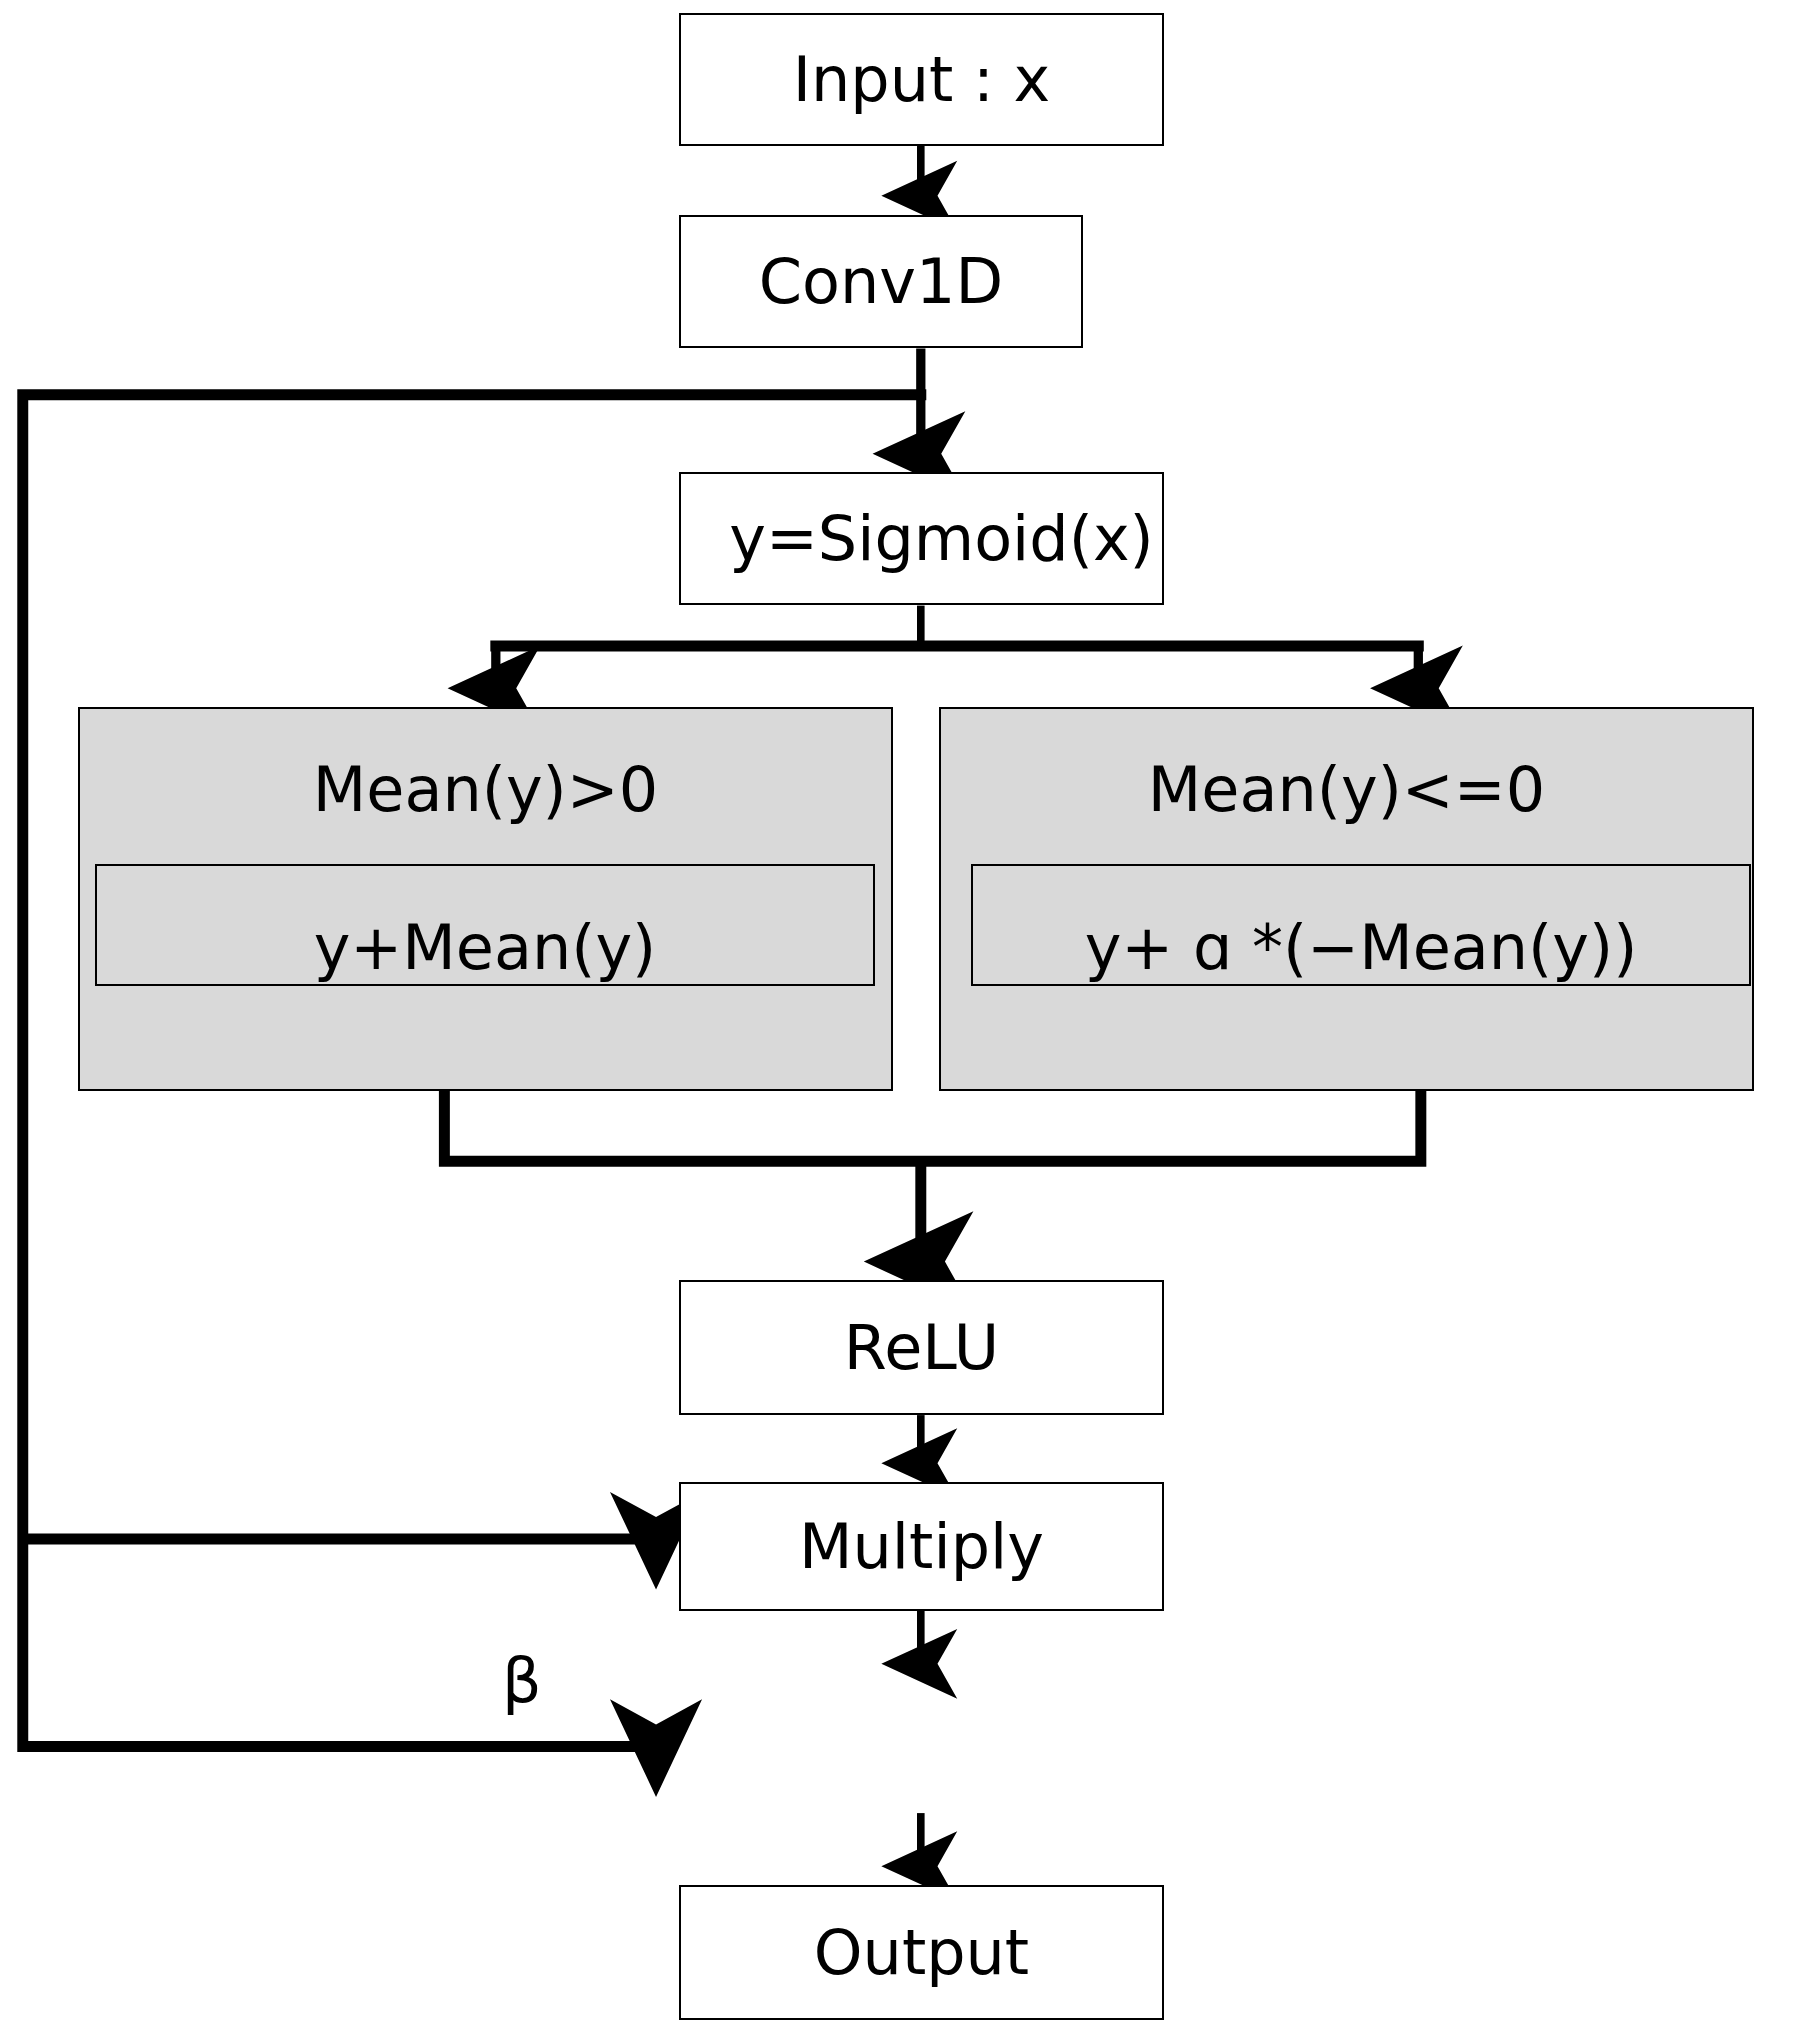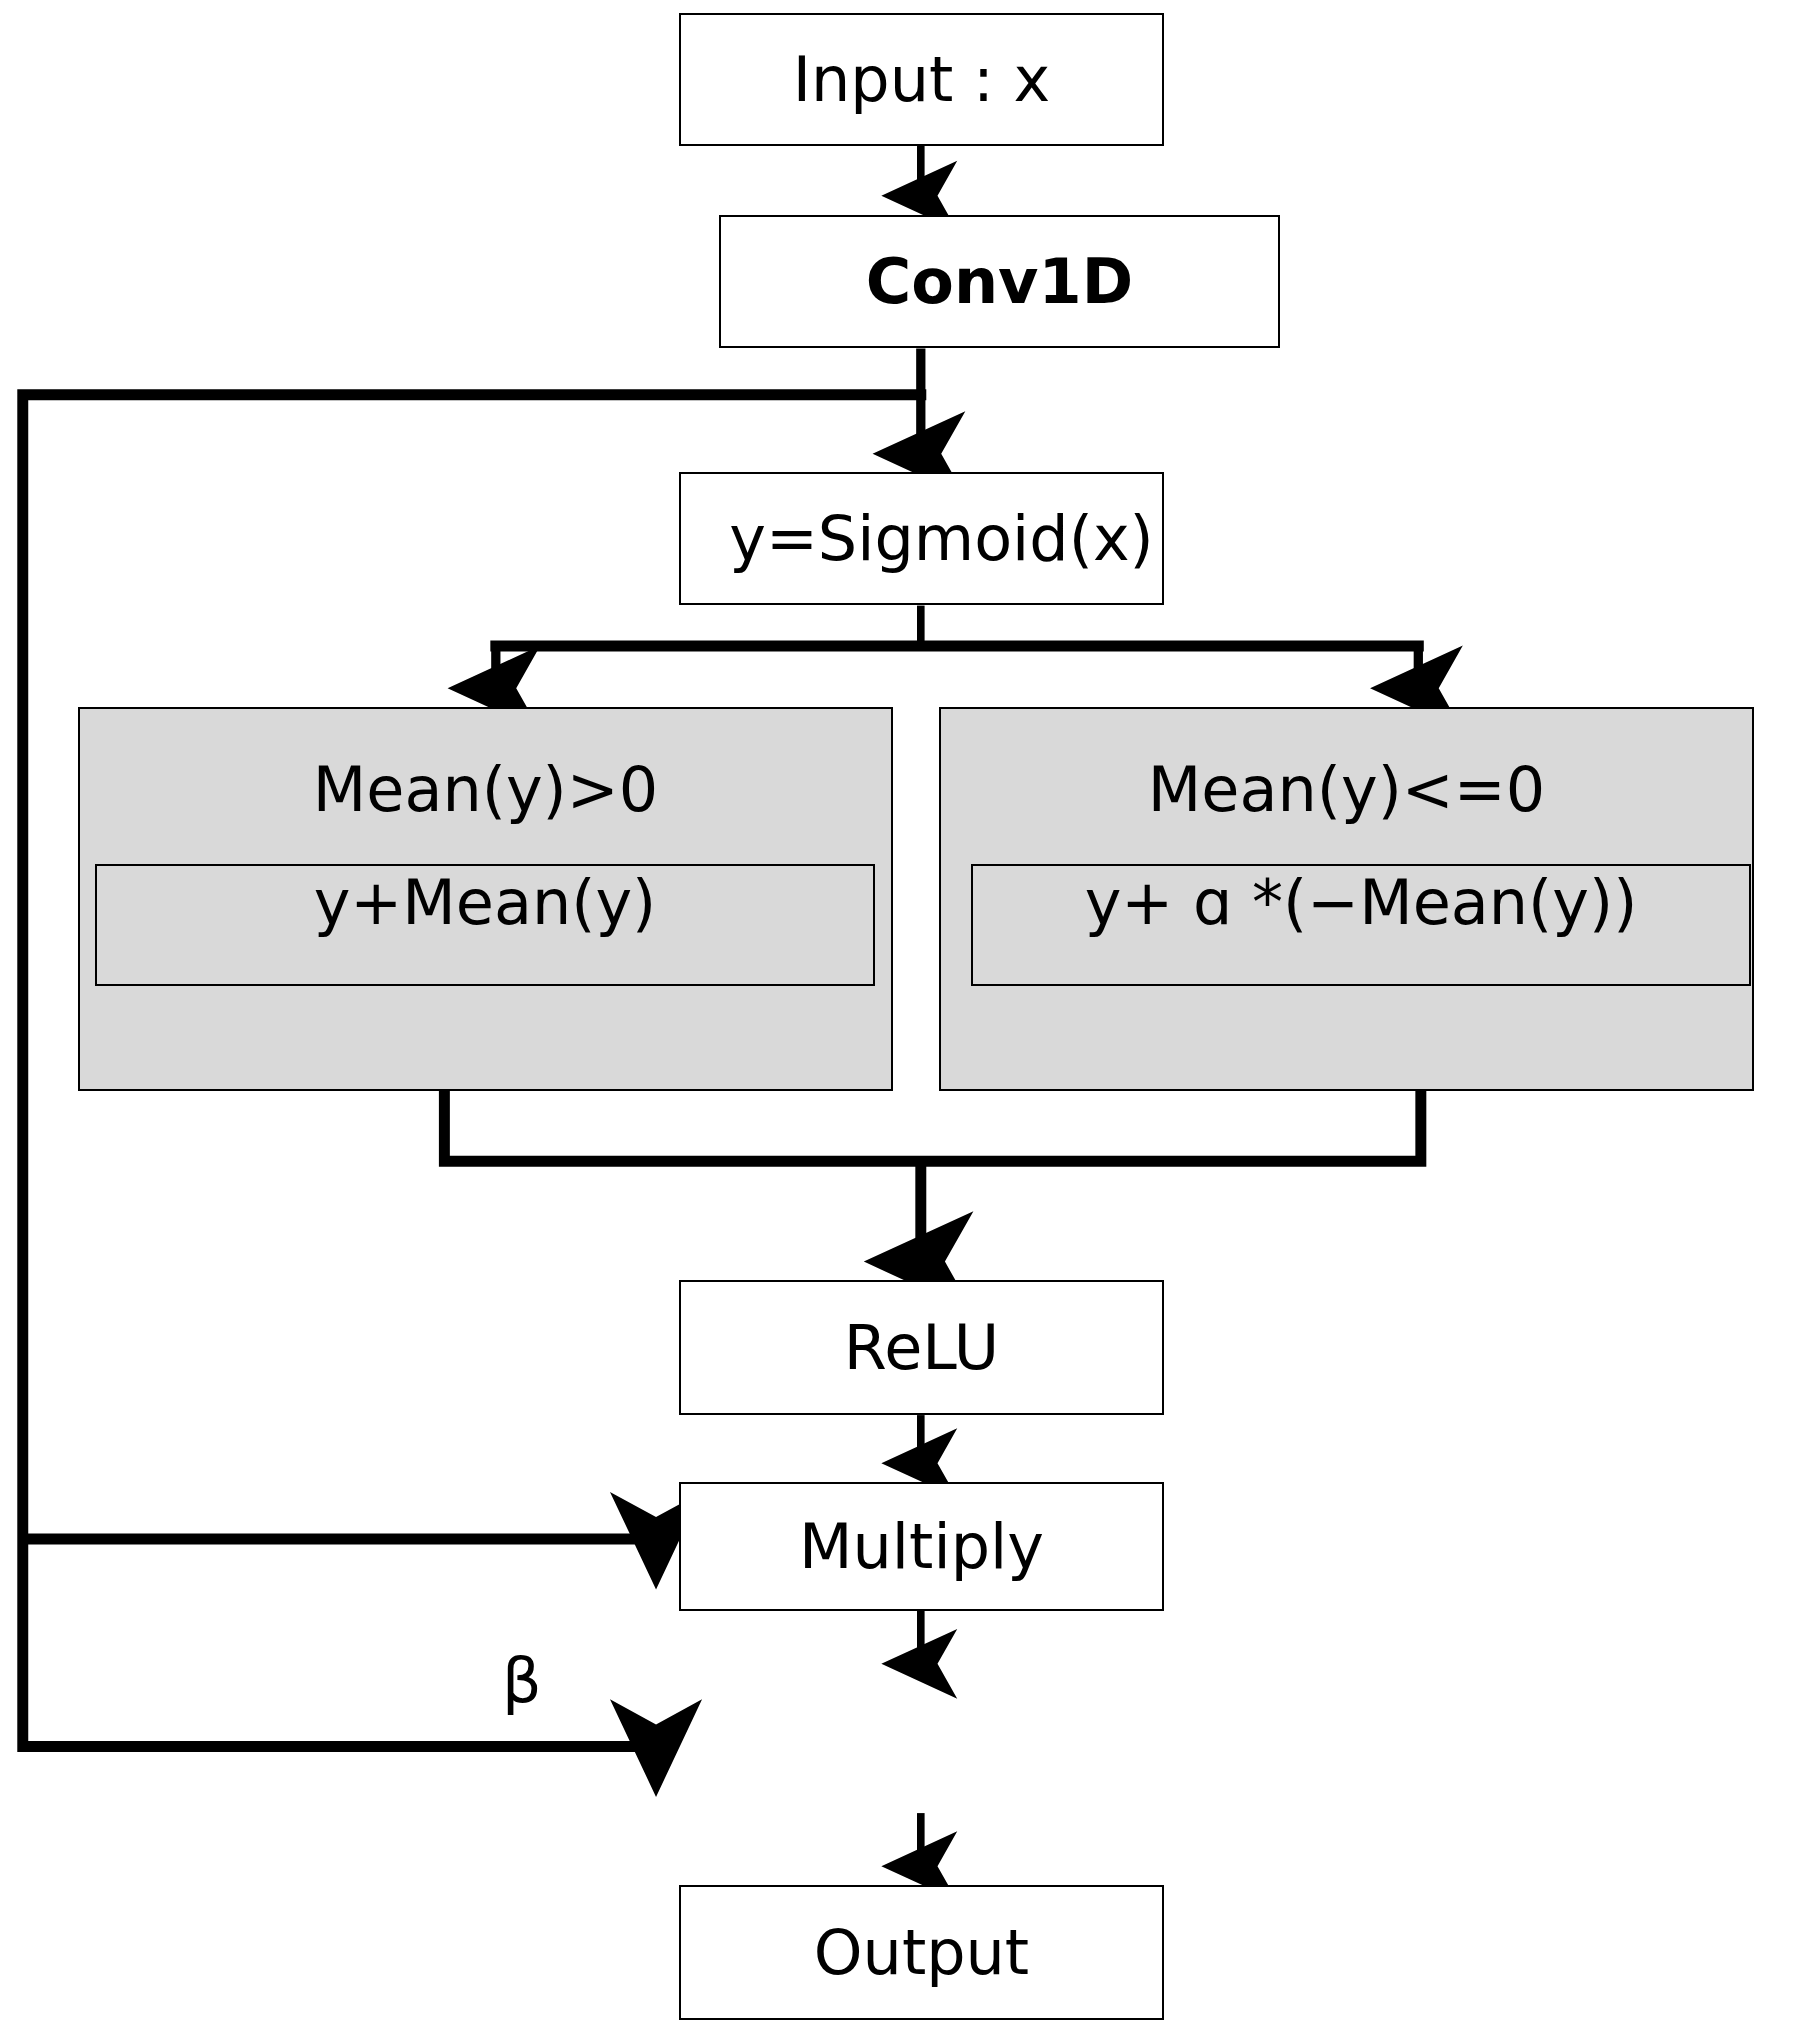--- a/index.html
+++ b/index.html
@@ -61,21 +61,21 @@
     color: #000000;
     margin-top: 44px;
     white-space: nowrap;
   }
   .branch-inner {
     position: absolute;
     box-sizing: border-box;
     background: #d9d9d9;
     border: 2.5px solid #000000;
     display: flex;
-    align-items: flex-start;
+    align-items: flex-end;
     justify-content: center;
     font-size: 62px;
     color: #000000;
     white-space: nowrap;
   }
   .edge-label {
     position: absolute;
     font-size: 62px;
     color: #000000;
     font-family: "DejaVu Sans", sans-serif;
@@ -139,21 +139,21 @@
 
     <g>
       <line x1="1092" y1="2150" x2="1092" y2="2213" stroke="#000000" stroke-width="9" marker-end="url(#arrowThin)"></line>
     </g>
   </svg>
 
   <div class="node plain" style="left:679px; top:12.6px; width:485px; height:133px;">
     <span class="node-label">Input : x</span>
   </div>
 
-  <div class="node plain" style="left:719px; top:215px; width:561px; height:133px;font-weight:bold;">
+  <div class="node plain" style="left:679px; top:215px; width:404px; height:133px;">
     <span class="node-label">Conv1D</span>
   </div>
 
   <div class="node plain" style="left:679px; top:472px; width:485px; height:133px;padding-left:40px;">
     <span class="node-label">y=Sigmoid(x)</span>
   </div>
 
   <div class="node plain" style="left:679px; top:1280px; width:485px; height:135px;">
     <span class="node-label">ReLU</span>
   </div>

